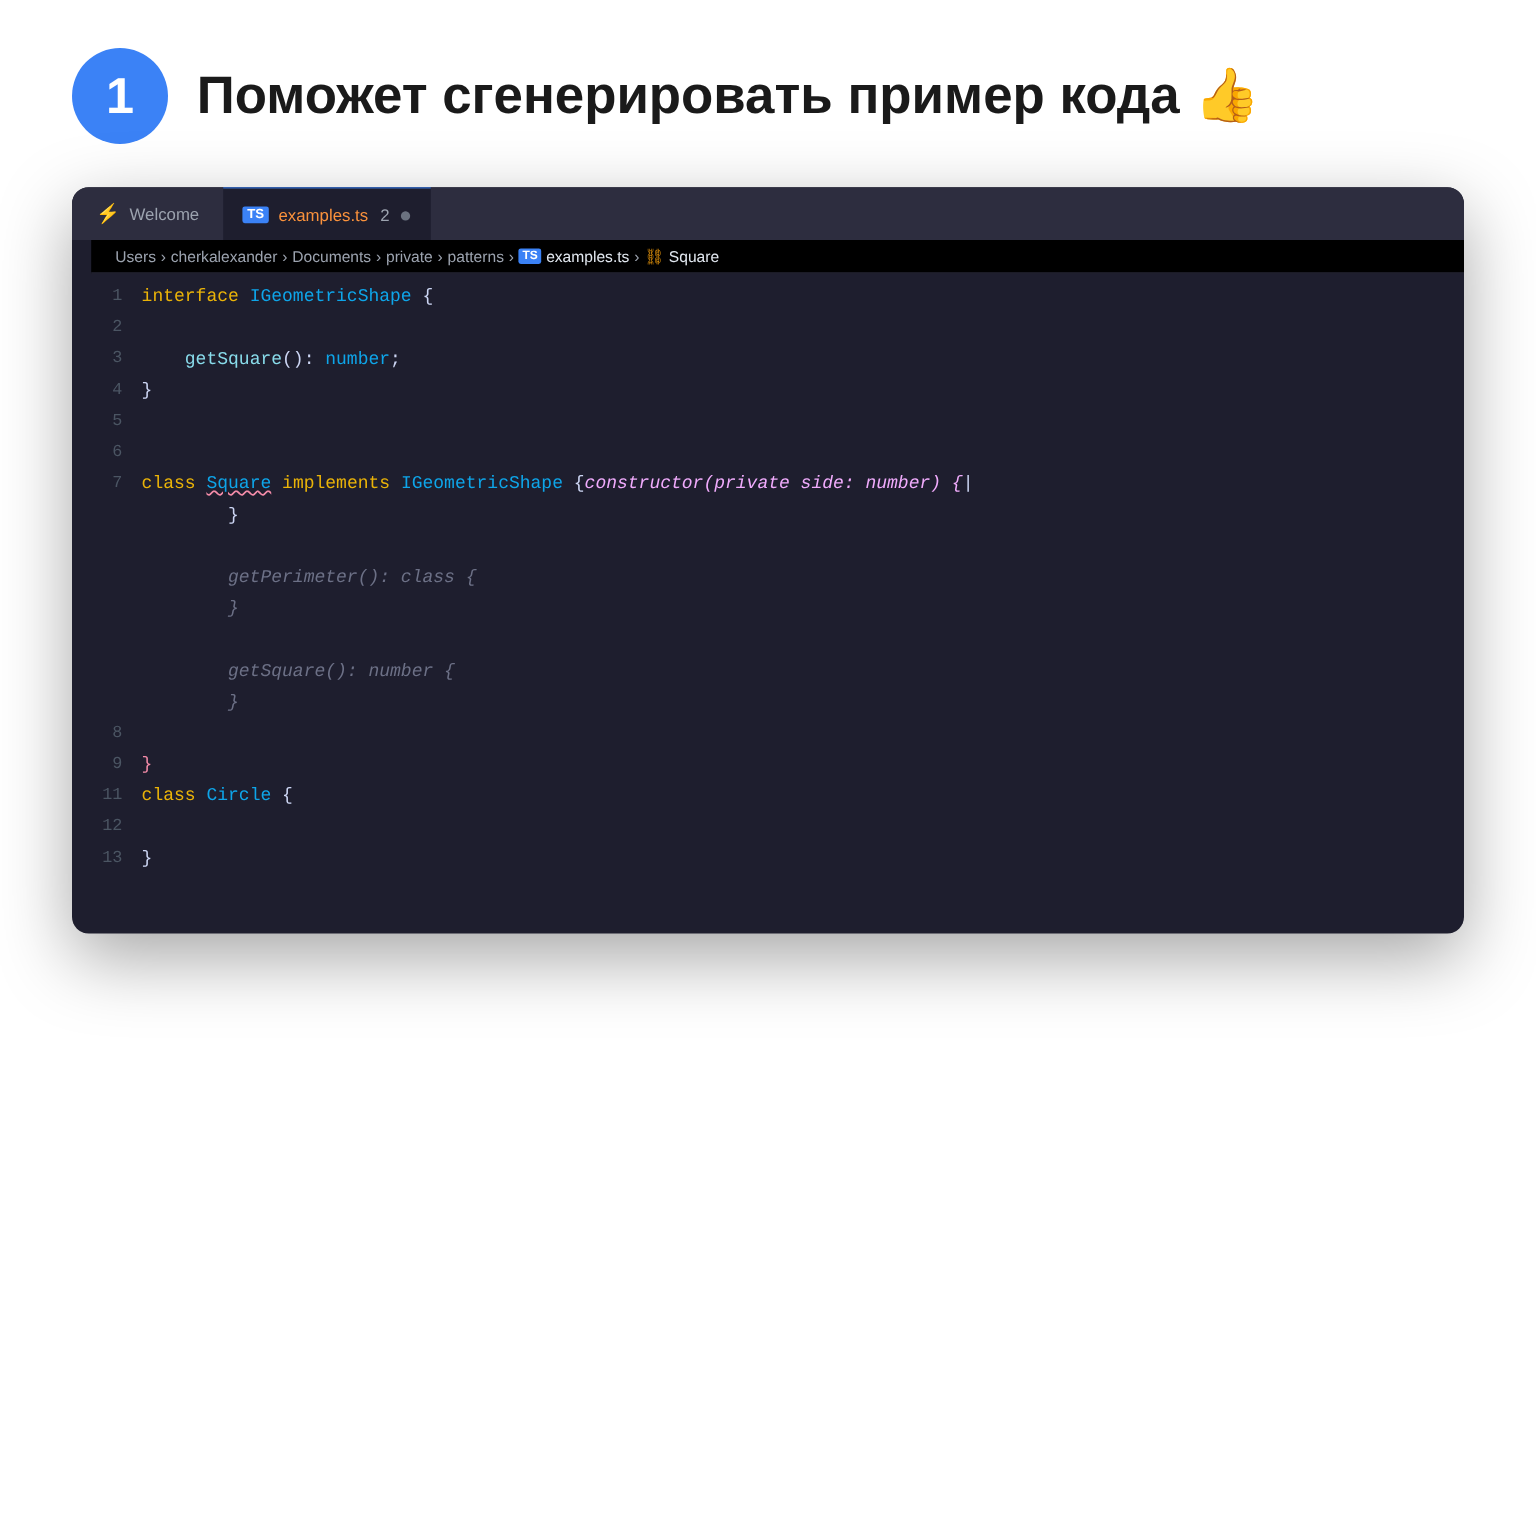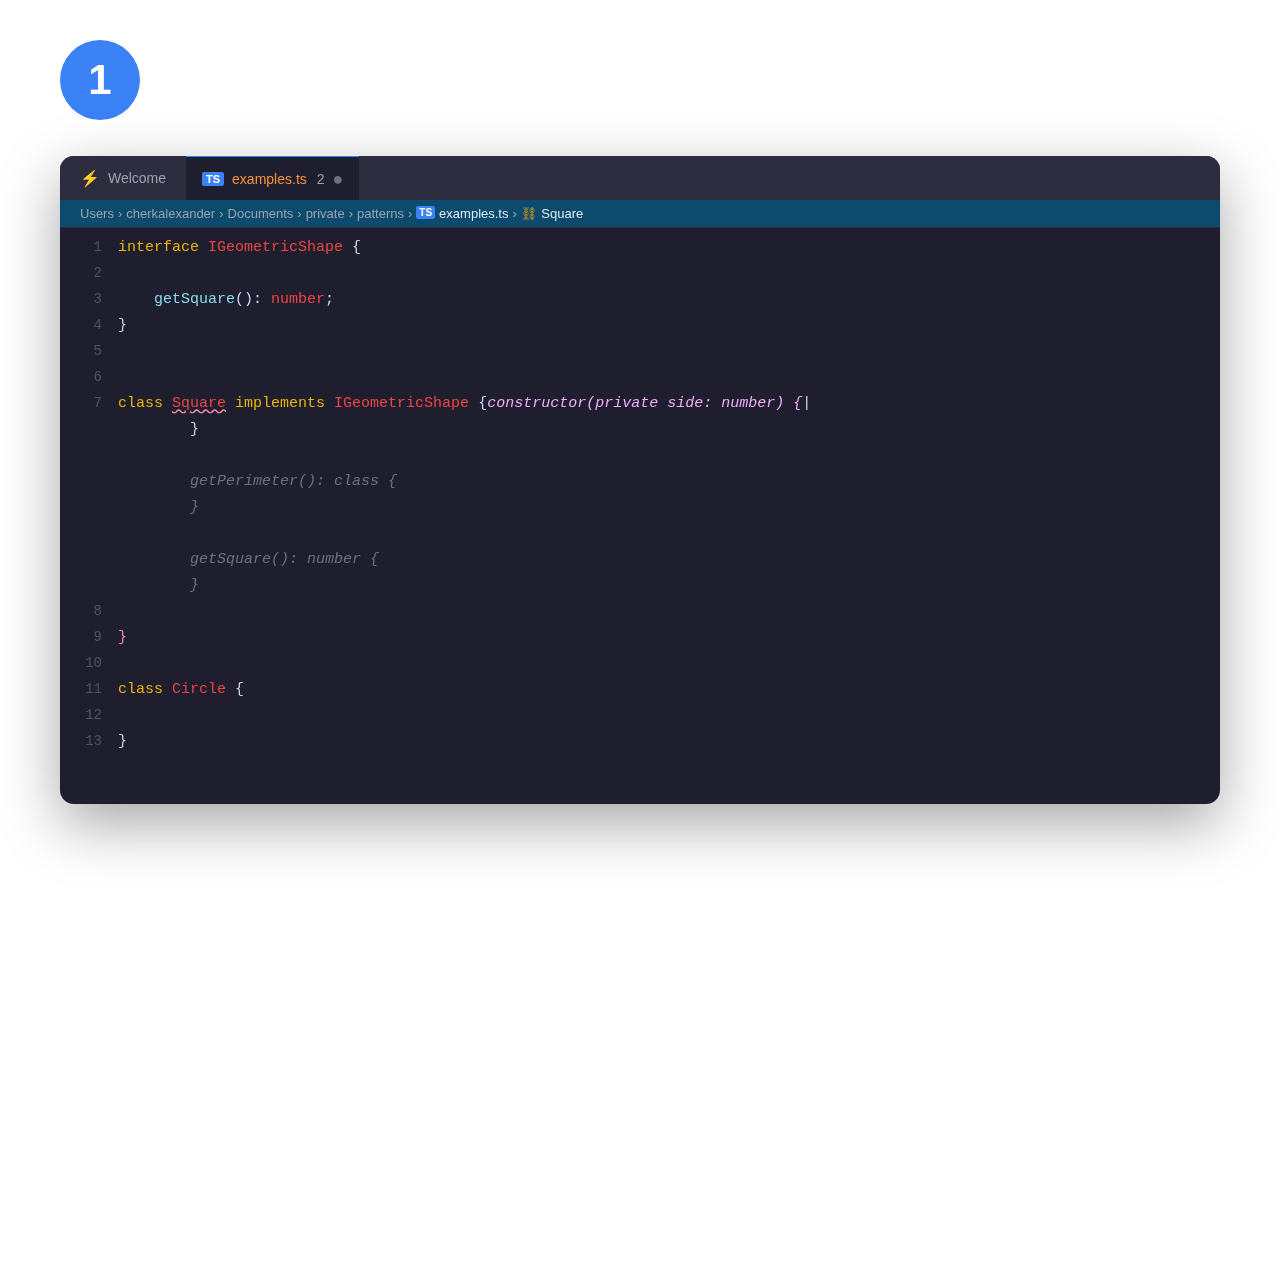--- a/index.html
+++ b/index.html
@@ -103,29 +103,30 @@
       color: #fb923c;
     }
 
     .tab-dot {
       color: #6b7280;
       font-size: 18px;
       line-height: 1;
     }
 
     .breadcrumb {
-      background: #0c4a6e;
+      background: #000000;
       padding: 6px 20px;
       font-size: 13px;
       color: #6b7280;
       font-family: -apple-system, sans-serif;
       border-bottom: 1px solid #2d2d3f;
       display: flex;
-      align-items: flex-start;
+      align-items: center;
       gap: 4px;
+      margin-left: 16px;
     }
 
     .breadcrumb span {
       color: #9ca3af;
     }
 
     .breadcrumb .ts-badge {
       background: #3b82f6;
       color: white;
       font-size: 10px;
@@ -170,21 +171,21 @@
     }
 
     .line-content {
       padding: 0 16px 0 0;
       white-space: pre;
       flex: 1;
     }
 
     
     .kw { color: #eab308; } 
-    .type { color: #ef4444; } 
+    .type { color: #0ea5e9; } 
     .fn { color: #89dceb; } 
     .punct { color: #cdd6f4; } 
     .op { color: #89b4fa; }
     .italic { font-style: italic; color: #6c7086; }
     .red-brace { color: #f38ba8; }
 
     .squiggle {
       text-decoration: underline wavy #f38ba8;
     }
 
@@ -193,20 +194,21 @@
       font-style: italic;
     }
   </style>
 </head>
 <body>
 
 <div class="header">
   <div class="step-badge">
     <span>1</span>
   </div>
+  <div class="header-title">Поможет сгенерировать пример кода 👍</div>
 </div>
 
 <div class="editor-window">
 
   <div class="tab-bar">
     <div class="tab-welcome">
       <span class="vs-icon">⚡</span>
       <span>Welcome</span>
     </div>
     <div class="tab-active">
@@ -311,24 +313,20 @@
     <div class="code-line">
       <span class="line-num">8</span>
       <span class="line-content"> </span>
     </div>
 
     <div class="code-line">
       <span class="line-num">9</span>
       <span class="line-content"><span class="red-brace">}</span></span>
     </div>
 
-    <div class="code-line">
-      <span class="line-num">10</span>
-      <span class="line-content"> </span>
-    </div>
 
     <div class="code-line">
       <span class="line-num">11</span>
       <span class="line-content"><span class="kw">class</span> <span class="type">Circle</span> <span class="punct">{</span></span>
     </div>
 
     <div class="code-line">
       <span class="line-num">12</span>
       <span class="line-content"> </span>
     </div>

